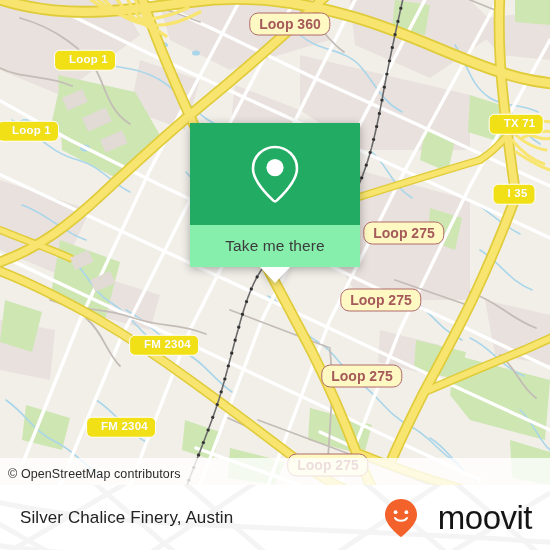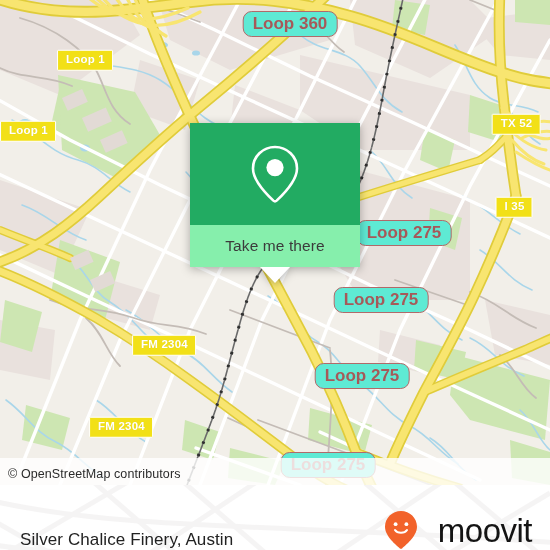--- a/index.html
+++ b/index.html
@@ -27,32 +27,32 @@
     white-space: nowrap;
     font-weight: bold;
     color: #ffffff;
     z-index: 30;
     line-height: 1;
     pointer-events: auto;
   }
   .road-label.yellow {
     background: #f2e017;
     border: 1.5px solid #ffffff;
-    padding: 3px 7px 4px 8px;
+    padding: 3px 7px 4px 14px;
     font-size: 11.5px;
     letter-spacing: .2px;
-    border-radius: 1px;
+    border-radius: 6px;
     text-shadow: 0 0 1px rgba(0,0,0,.10);
   }
   .road-label.rose {
-    background: #5eead4;
+    background: #fef9c3;
     border: 1.5px solid #b06a6a;
     color: #a65959;
     padding: 3px 9px 4px 9px;
-    font-size: 17px;
+    font-size: 14px;
     border-radius: 9px;
   }
 
   
   #popup {
     position: absolute;
     left: 190px; top: 123px;
     width: 170px;
     z-index: 60;
     filter: drop-shadow(0 2px 5px rgba(0,0,0,.30));
@@ -103,21 +103,21 @@
     left: 0; top: 485px;
     width: 550px; height: 65px;
     background: #ffffff;
     overflow: hidden;
   }
   #footer-bg { position: absolute; left: 0; top: -12px; opacity: .5; }
   #footer-inner {
     position: relative;
     height: 100%;
     display: flex;
-    align-items: flex-end;
+    align-items: center;
     justify-content: space-between;
     padding: 0 18px 0 20px;
   }
   #place-title {
     font-size: 17px;
     color: #222222;
     letter-spacing: .1px;
   }
   #brand { display: flex; align-items: center; gap: 20px; }
   #brand-word {
@@ -301,22 +301,22 @@
         <rect x="100" y="140" width="24" height="14" transform="rotate(-24 100 140)"></rect>
         <rect x="70" y="258" width="20" height="13" transform="rotate(-24 70 258)"></rect>
         <rect x="90" y="280" width="22" height="13" transform="rotate(-24 90 280)"></rect>
       </g>
     </svg>
 
     <div id="road-labels">
         <div class="road-label rose" style="left: 290px; top: 24px;">Loop 360</div>
         <div class="road-label yellow" style="left: 85px; top: 60px;">Loop 1</div>
         <div class="road-label yellow" style="left: 28px; top: 131px;">Loop 1</div>
-        <div class="road-label yellow" style="left: 516px; top: 124px;">TX 52</div>
-        <div class="road-label yellow" style="left: 514px; top: 207px;">I 35</div>
+        <div class="road-label yellow" style="left: 516px; top: 124px;">TX 71</div>
+        <div class="road-label yellow" style="left: 514px; top: 194px;">I 35</div>
         <div class="road-label rose" style="left: 404px; top: 233px;">Loop 275</div>
         <div class="road-label rose" style="left: 381px; top: 300px;">Loop 275</div>
         <div class="road-label yellow" style="left: 164px; top: 345px;">FM 2304</div>
         <div class="road-label rose" style="left: 362px; top: 376px;">Loop 275</div>
         <div class="road-label yellow" style="left: 121px; top: 427px;">FM 2304</div>
         <div class="road-label rose" style="left: 328px; top: 465px;">Loop 275</div>
       </div>
 
     <div id="popup">
       <div id="popup-head">

